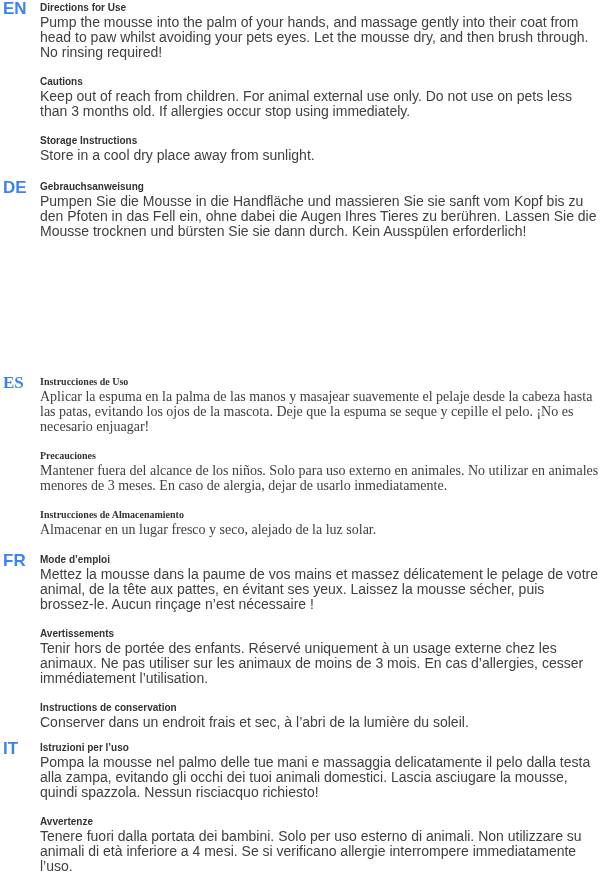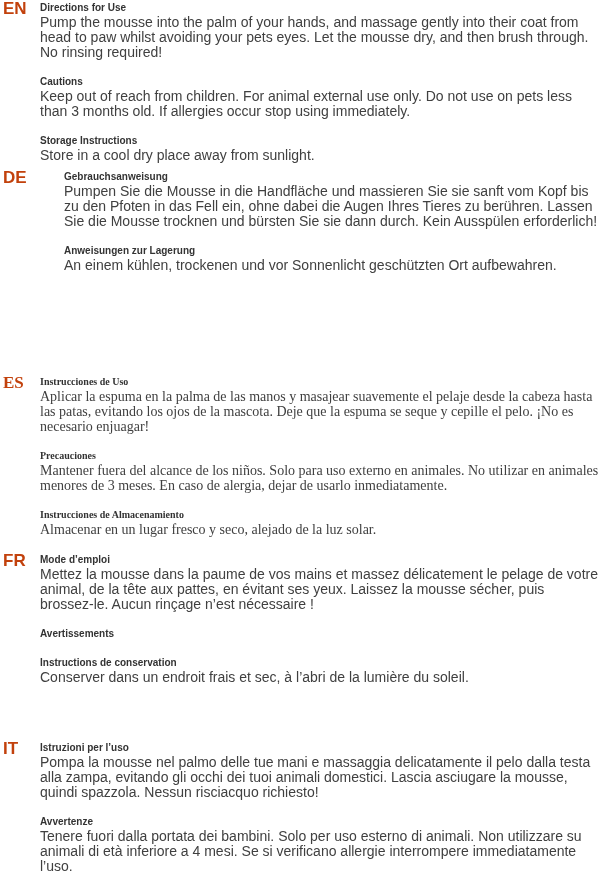--- a/index.html
+++ b/index.html
@@ -8,31 +8,31 @@
     height: 879px;
     background: #ffffff;
     overflow: hidden;
     position: relative;
     font-family: "Liberation Sans", sans-serif;
     color: #3b3b3b;
   }
   .doc { position: absolute; inset: 0; }
   .lang-section { position: absolute; left: 0; right: 0; }
   .lang-section:nth-of-type(1) { top: 1px; }
-  .lang-section:nth-of-type(2) { top: 170px; padding-left: 24px; }
+  .lang-section:nth-of-type(2) { top: 180px; }
   .lang-section:nth-of-type(3) { top: 375px; font-family: Liberation Serif, serif; }
   .lang-section:nth-of-type(4) { top: 553px; }
   .lang-section:nth-of-type(5) { top: 741px; }
   .lang-code {
     position: absolute;
     left: 3px;
     top: -2px;
     font-size: 17px;
     font-weight: bold;
-    color: #c2410c;
+    color: #3b82f6;
   }
   .content { margin-left: 40px; margin-right: 6px; }
   .block + .block { margin-top: 15px; }
   .block h3 {
     margin: 0;
     font-size: 10px;
     line-height: 14px;
     font-weight: bold;
     color: #333333;
   }
@@ -66,24 +66,20 @@
       </div>
   </section>
 
   <section class="lang-section">
     <div class="lang-code">DE</div>
     <div class="content">
         <div class="block">
           <h3>Gebrauchsanweisung</h3>
           <p>Pumpen Sie die Mousse in die Handfläche und massieren Sie sie sanft vom Kopf bis zu den Pfoten in das Fell ein, ohne dabei die Augen Ihres Tieres zu berühren. Lassen Sie die Mousse trocknen und bürsten Sie sie dann durch. Kein Ausspülen erforderlich!</p>
         </div>
-        <div class="block">
-          <h3>Anweisungen zur Lagerung</h3>
-          <p>An einem kühlen, trockenen und vor Sonnenlicht geschützten Ort aufbewahren.</p>
-        </div>
       </div>
   </section>
 
   <section class="lang-section">
     <div class="lang-code">ES</div>
     <div class="content">
         <div class="block">
           <h3>Instrucciones de Uso</h3>
           <p>Aplicar la espuma en la palma de las manos y masajear suavemente el pelaje desde la cabeza hasta las patas, evitando los ojos de la mascota. Deje que la espuma se seque y cepille el pelo. ¡No es necesario enjuagar!</p>
         </div>
@@ -100,20 +96,21 @@
 
   <section class="lang-section">
     <div class="lang-code">FR</div>
     <div class="content">
         <div class="block">
           <h3>Mode d’emploi</h3>
           <p>Mettez la mousse dans la paume de vos mains et massez délicatement le pelage de votre animal, de la tête aux pattes, en évitant ses yeux. Laissez la mousse sécher, puis brossez-le. Aucun rinçage n’est nécessaire !</p>
         </div>
         <div class="block">
           <h3>Avertissements</h3>
+          <p>Tenir hors de portée des enfants.  Réservé uniquement à un usage externe chez les animaux.  Ne pas utiliser sur les animaux de moins de 3 mois. En cas d’allergies, cesser immédiatement l’utilisation.</p>
         </div>
         <div class="block">
           <h3>Instructions de conservation</h3>
           <p>Conserver dans un endroit frais et sec, à l’abri de la lumière du soleil.</p>
         </div>
       </div>
   </section>
 
   <section class="lang-section">
     <div class="lang-code">IT</div>

